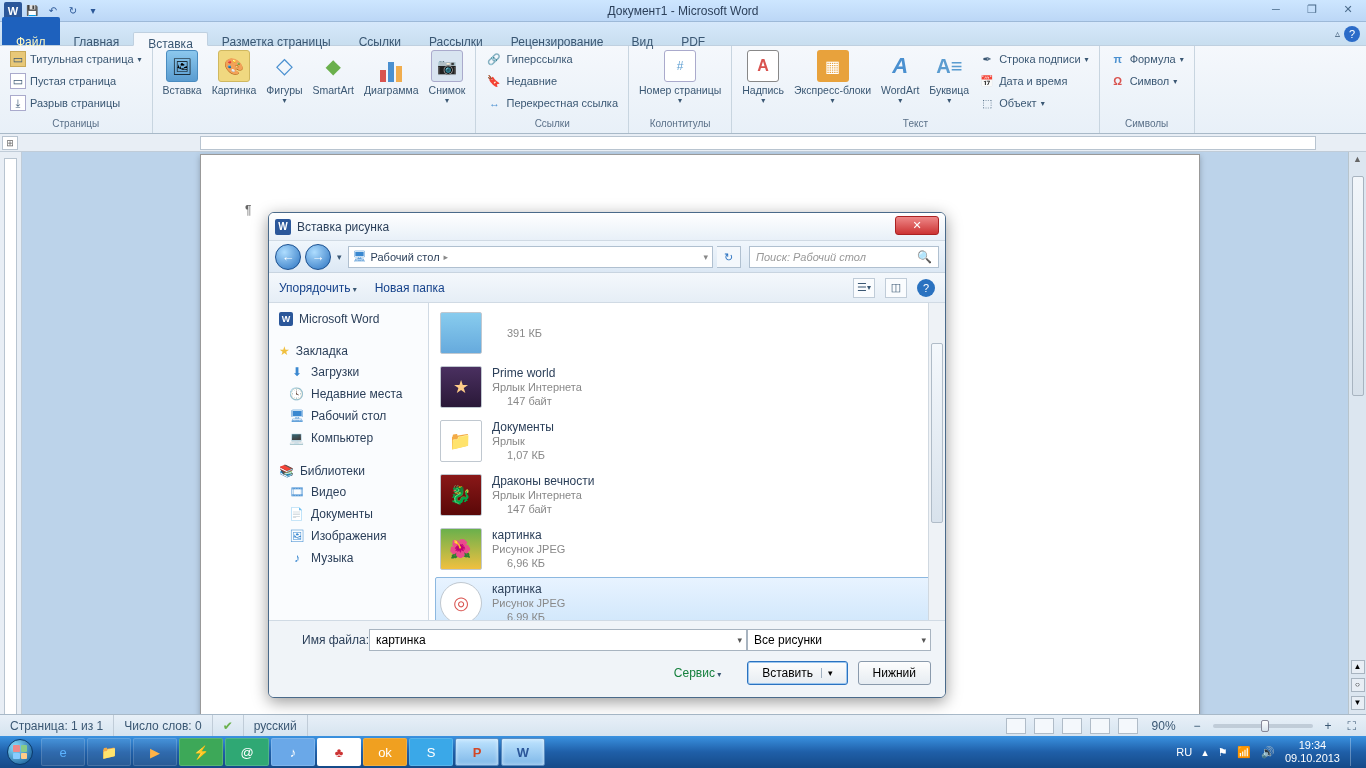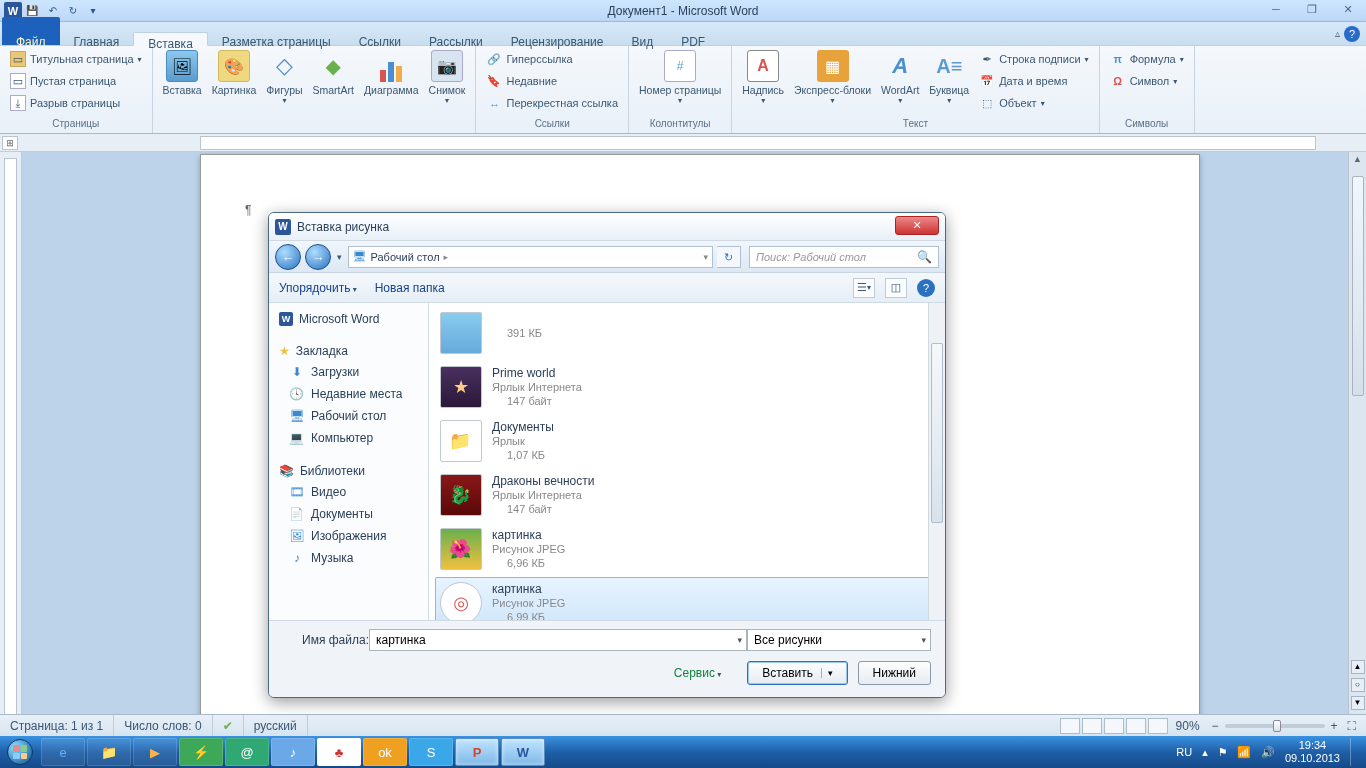--- a/index.html
+++ b/index.html
@@ -48,21 +48,21 @@
 .page .para { position:absolute; left:44px; top:48px; font-size:12px; color:#666; }
 .vscrollbar { width:18px; background:#dce6f0; border-left:1px solid #b8c4cc; display:flex; flex-direction:column; align-items:center; }
 .vscrollbar .arrow{font-size:9px;color:#666;padding:2px;}
 .vscrollbar .thumb{ margin-top:10px; width:12px; height:220px; background:linear-gradient(#f2f6fa,#d6e0ea); border:1px solid #a8b4c0; border-radius:2px;}
 .vscrollbar .nav{ margin-top:auto; margin-bottom:4px; display:flex; flex-direction:column; gap:4px; align-items:center;}
 .vscrollbar .nav span{ width:14px;height:14px; border:1px solid #a8b4c0; background:#e8eef5; font-size:8px; text-align:center; line-height:12px; cursor:pointer;}
 
 
 .statusbar { position:absolute; bottom:32px; left:0; right:0; height:22px; background:linear-gradient(#e8f0f8,#d6e4f0); border-top:1px solid #a8b9c8; display:flex; align-items:center; font-size:12px; color:#3a5773; }
 .statusbar .cell { padding:0 10px; border-right:1px solid #c0ccd8; height:100%; display:flex; align-items:center; gap:4px; }
-.statusbar .right { margin-left:auto; display:flex; align-items:center; gap:2px; padding-right:6px; }
+.statusbar .right { margin-left:auto; display:flex; align-items:center; gap:8px; padding-right:6px; }
 .view-btn { width:20px; height:16px; border:1px solid #b0bcc8; background:#f4f8fc; cursor:pointer; }
 .zoom-slider { width:100px; height:4px; background:#c0ccd8; position:relative; border-radius:2px; }
 .zoom-slider .knob{ position:absolute; left:48px; top:-4px; width:8px; height:12px; background:linear-gradient(#fff,#d8e2ec); border:1px solid #889; border-radius:2px;}
 .zmbtn { cursor:pointer; padding:0 4px; }
 
 
 .taskbar { position:absolute; bottom:0; left:0; right:0; height:32px; background:linear-gradient(#3a92e0 0%,#1f5fa8 50%,#154a88 100%); display:flex; align-items:center; }
 .start-orb { width:40px; height:32px; display:flex; align-items:center; justify-content:center; cursor:pointer; }
 .start-orb .orb{ width:26px; height:26px; border-radius:50%; background:radial-gradient(circle at 30% 30%,#8ce0ff,#0a4d8c); border:1px solid #0a3a6a; display:grid; grid-template-columns:1fr 1fr; grid-template-rows:1fr 1fr; gap:1px; padding:5px;}
 .start-orb .orb span{ border-radius:1px;}

